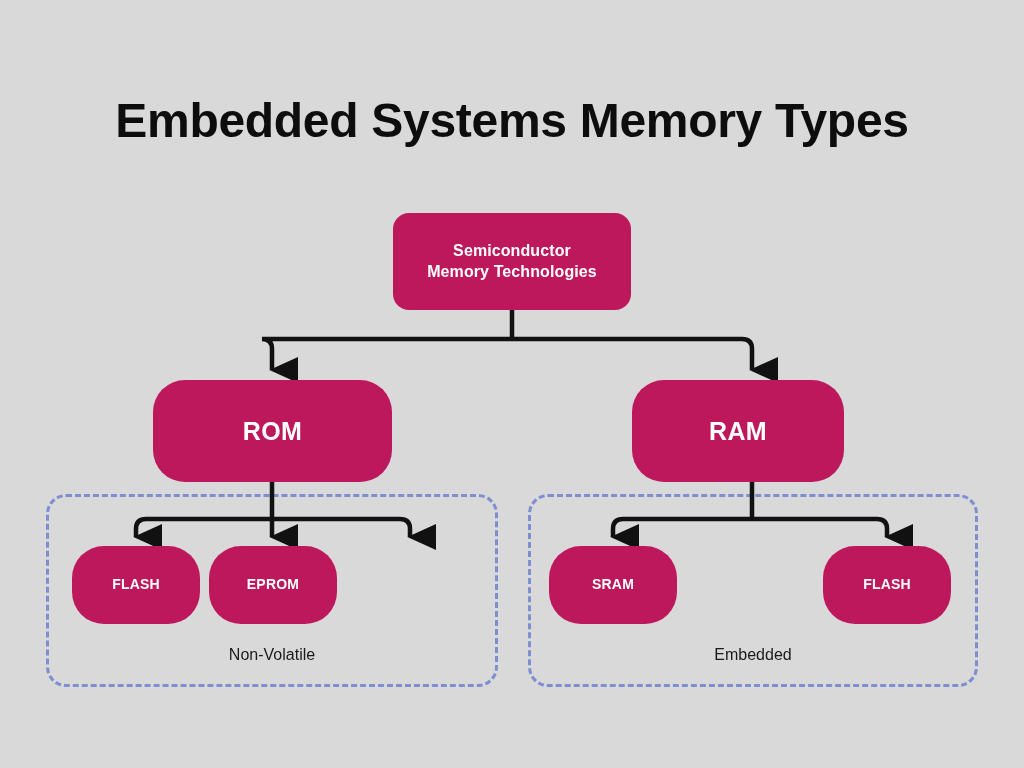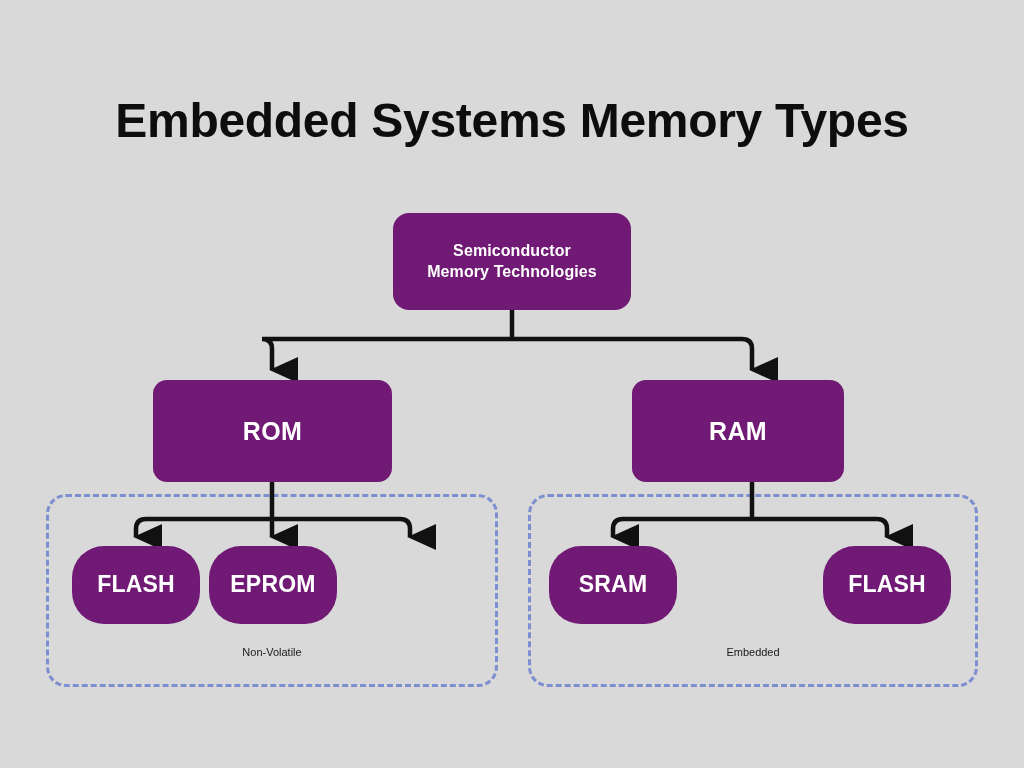--- a/index.html
+++ b/index.html
@@ -41,49 +41,49 @@
   .group-box {
     position: absolute;
     border: 3px dashed #7d8fd0;
     border-radius: 20px;
     box-sizing: border-box;
     background: transparent;
   }
   .group-label {
     position: absolute;
     text-align: center;
-    font-size: 11px;
+    font-size: 16px;
     font-weight: normal;
     color: #1a1a1a;
   }
   .node {
     position: absolute;
-    background: #701a75;
+    background: #be185d;
     color: #ffffff;
     display: flex;
     align-items: center;
     justify-content: center;
     text-align: center;
     box-sizing: border-box;
     font-weight: bold;
     line-height: 1.28;
   }
   .node-root {
     border-radius: 16px;
     font-size: 16px;
     letter-spacing: 0.1px;
   }
   .node-mid {
-    border-radius: 14px;
+    border-radius: 32px;
     font-size: 25px;
     letter-spacing: 0.4px;
   }
   .node-leaf {
     border-radius: 32px;
-    font-size: 23px;
+    font-size: 14px;
     letter-spacing: 0.2px;
   }
 </style>
 </head>
 <body>
 
 <div id="canvas">
 
   <div id="diagram-title">Embedded Systems Memory Types</div>
 

